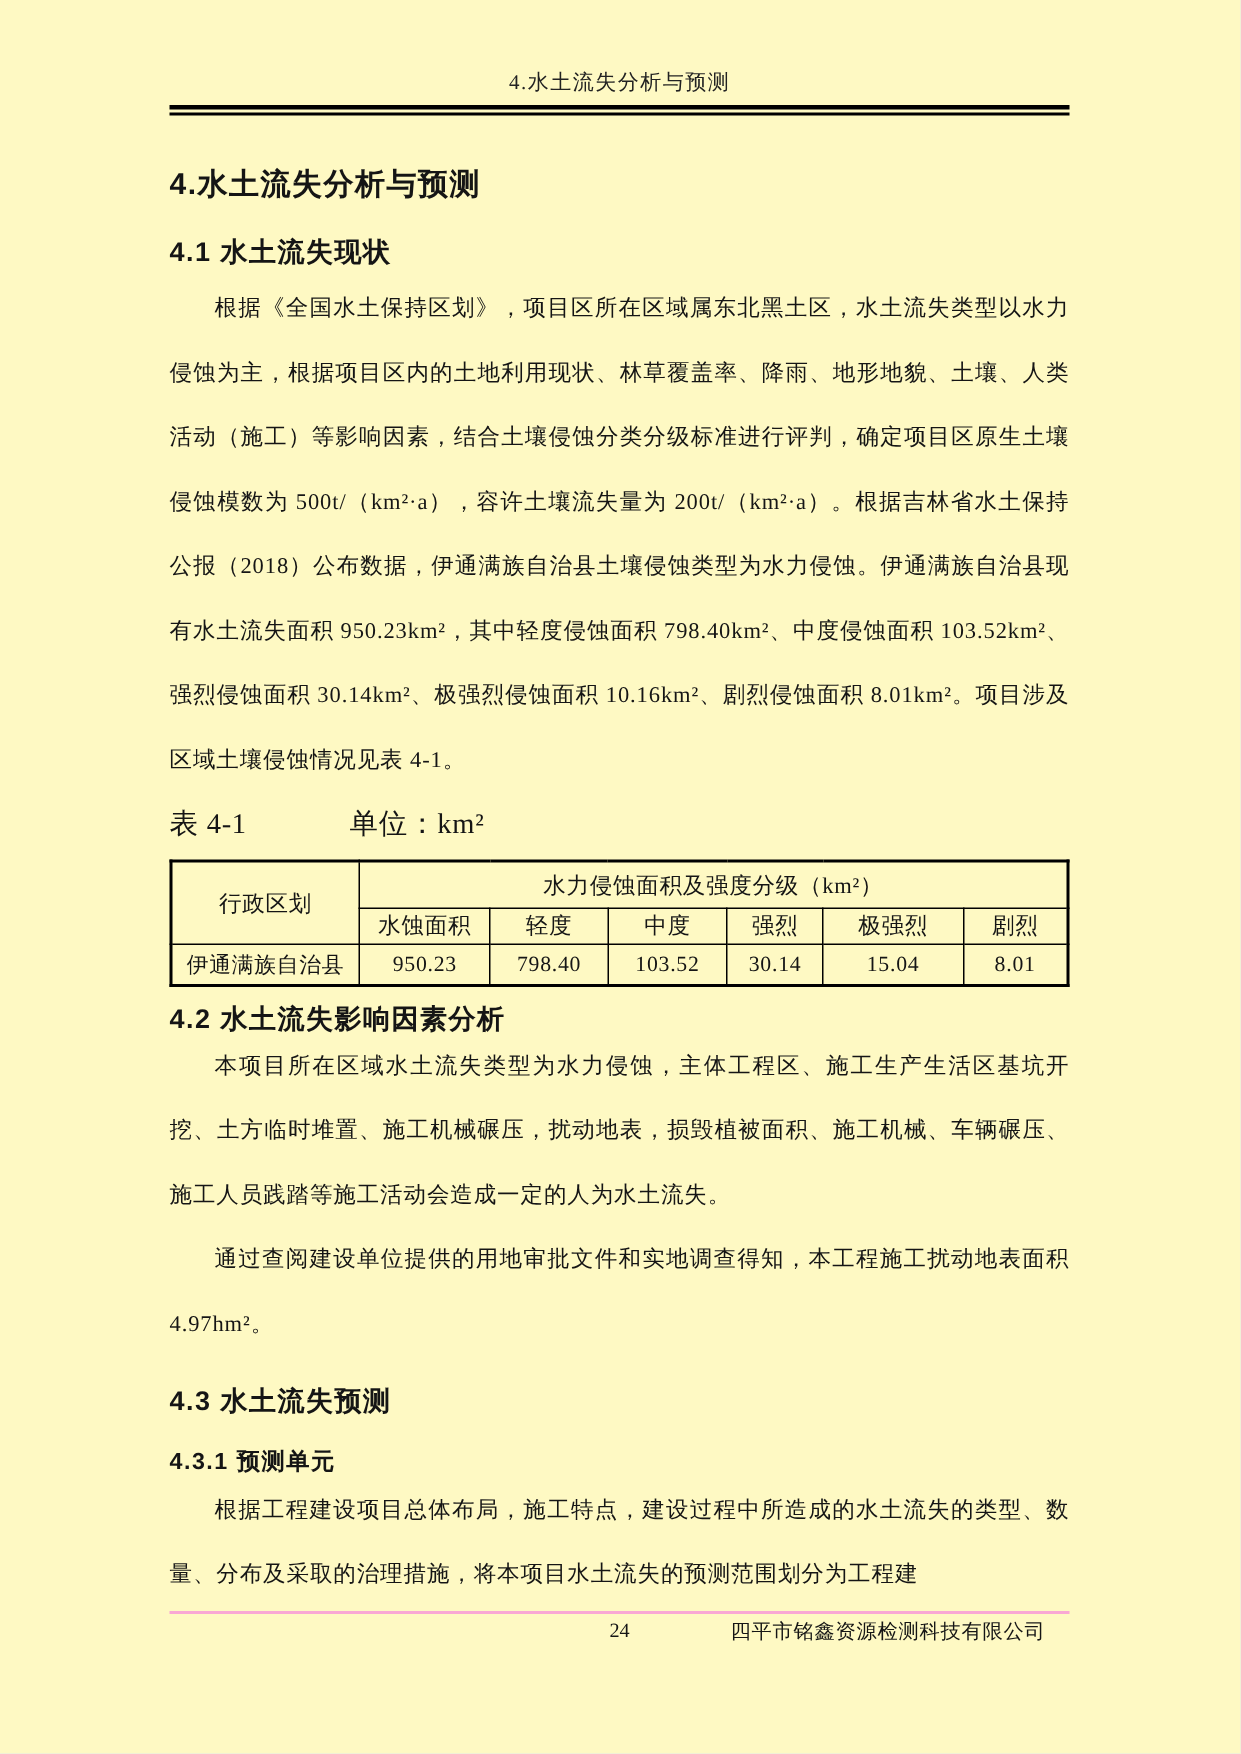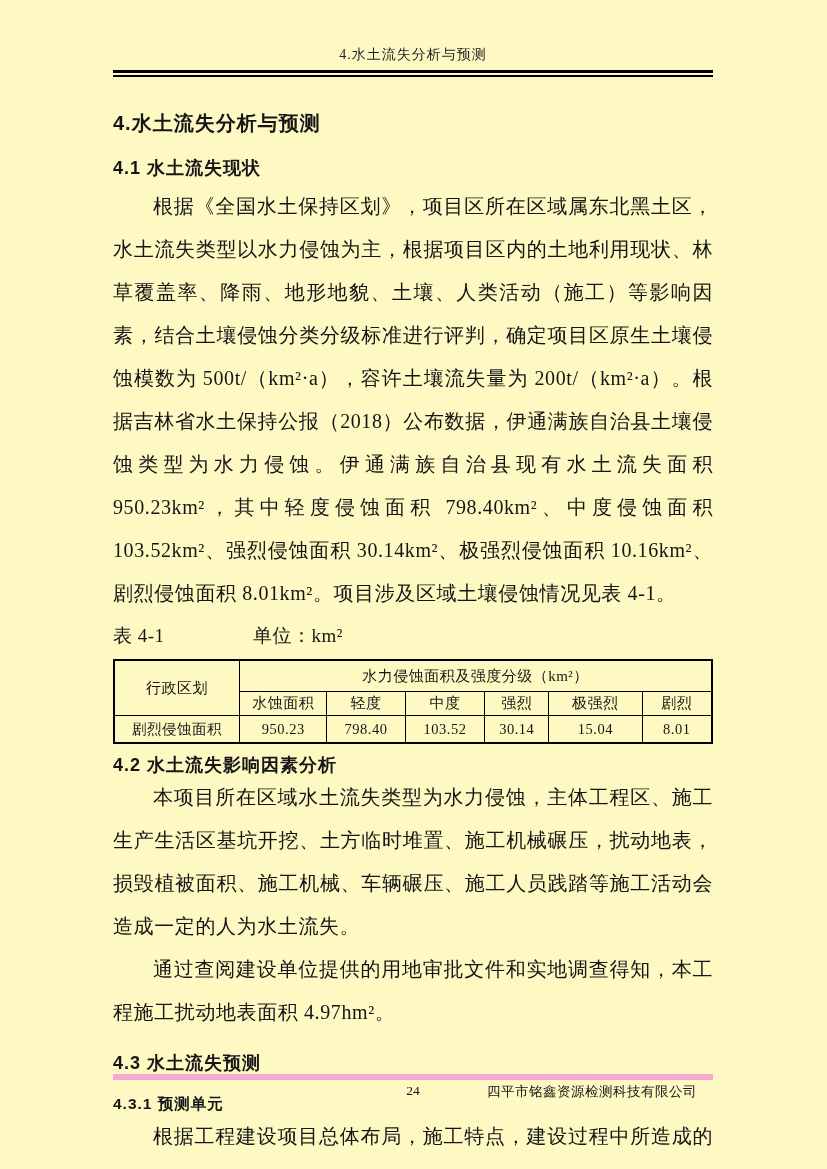--- a/index.html
+++ b/index.html
@@ -52,38 +52,38 @@
   h3.subsec{
     margin:20px 0 0 0;
     font-family:"Liberation Sans","DejaVu Sans",sans-serif;
     font-weight:bold;
     font-size:15.5px;
     line-height:19px;
     letter-spacing:1px;
   }
   p.body-para{
     margin:6px 0 0 0;
-    font-size:20px;
+    font-size:15px;
     line-height:43px;
     text-align:justify;
     text-indent:2em;
     letter-spacing:0.6px;
   }
   p.tight{margin-top:0;}
   .tbl-caption{
     display:flex;
     align-items:baseline;
     margin-top:10px;
     font-size:19px;
     line-height:22px;
     letter-spacing:0.5px;
   }
   .tbl-caption .cap-label{flex:0 0 120px;text-align:left;}
   .tbl-caption .cap-title{flex:1 1 auto;text-align:center;}
-  .tbl-caption .cap-unit{flex:0 0 110px;text-align:right;}
+  .tbl-caption .cap-unit{flex:0 0 110px;text-align:left;}
   table.erosion{
     margin-top:12px;
     width:100%;
     border-collapse:collapse;
     border:2px solid #000;
     font-size:15px;
     table-layout:fixed;
   }
   table.erosion td{
     border:1px solid #000;
@@ -92,21 +92,21 @@
     padding:0 2px;
     letter-spacing:0.5px;
   }
   table.erosion .row-group td{height:30px;}
   table.erosion .row-cols td{height:23px;}
   table.erosion .row-data td{height:26px;font-size:14.5px;}
   .footer{
     position:absolute;
     left:113px;top:1074px;
     width:600px;
-    border-top:6px solid #f9a8d4;
+    border-top:2px solid #f9a8d4;
   }
   .footer-row{
     position:relative;
     height:22px;
     margin-top:3px;
     font-size:13.5px;
   }
   .footer-row .page-num{
     position:absolute;left:50%;transform:translateX(-50%);
     top:0;
@@ -153,21 +153,21 @@
         </tr>
         <tr class="row-cols">
           <td>水蚀面积</td>
           <td>轻度</td>
           <td>中度</td>
           <td>强烈</td>
           <td>极强烈</td>
           <td>剧烈</td>
         </tr>
         <tr class="row-data">
-          <td>剧烈侵蚀面积</td>
+          <td>伊通满族自治县</td>
           <td>950.23</td>
           <td>798.40</td>
           <td>103.52</td>
           <td>30.14</td>
           <td>15.04</td>
           <td>8.01</td>
         </tr>
       </tbody>
     </table>
 

